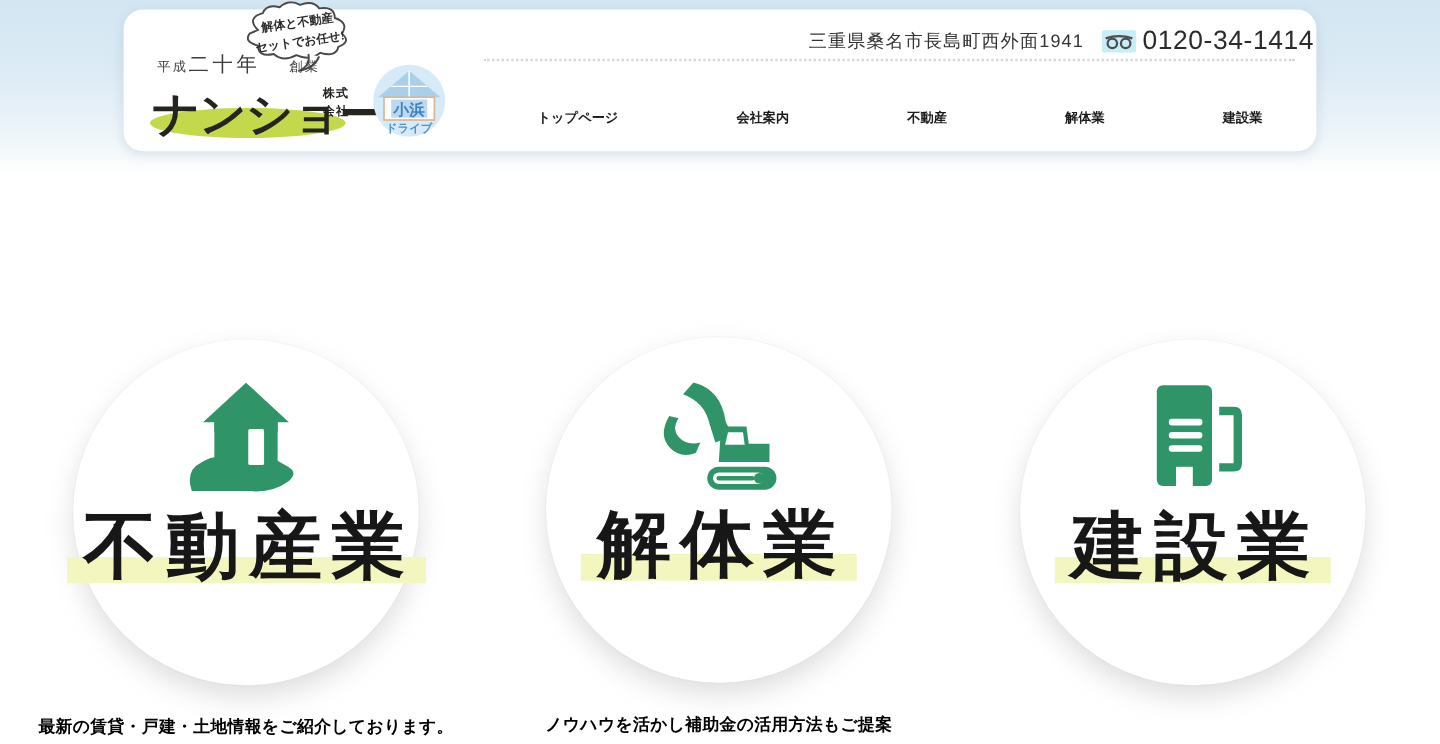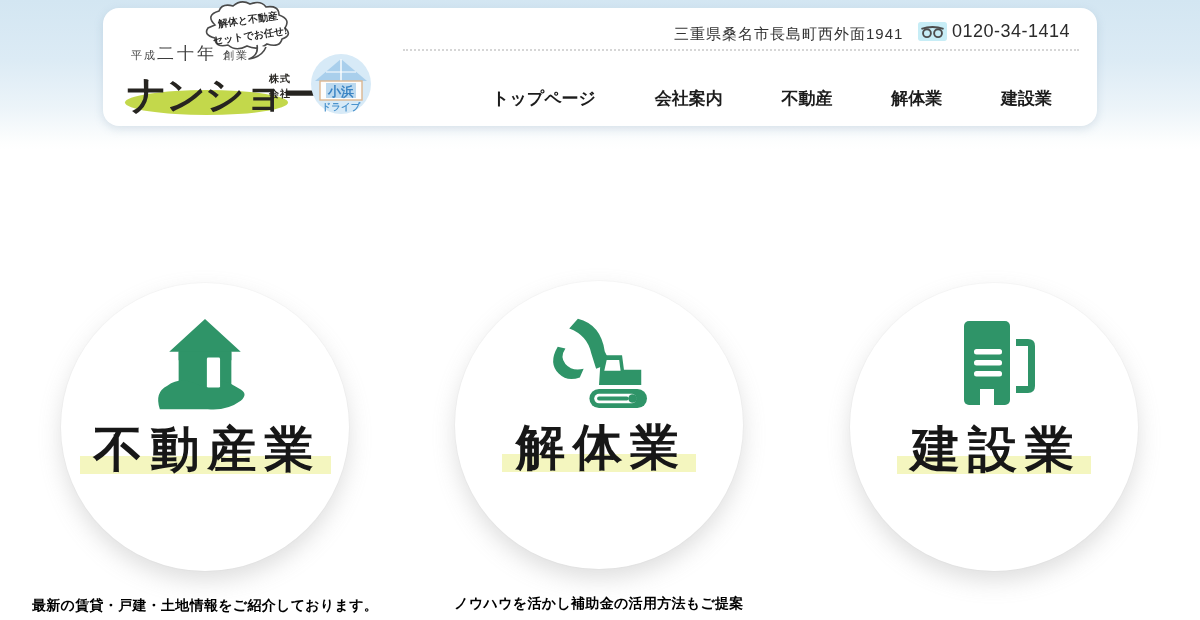--- a/index.html
+++ b/index.html
@@ -25,21 +25,21 @@
   .bubble-text {
     position:absolute; left:10px; top:11px; width:88px; text-align:center;
     transform:rotate(-8deg); font-size:10px; line-height:1.55; color:#2b2b2b;
     font-family:"Liberation Serif","DejaVu Serif",serif; font-weight:700; white-space:nowrap;
   }
   .founded {
     position:absolute; left:28px; top:34px; color:#3d3d3d; white-space:nowrap;
     font-family:"Liberation Serif","DejaVu Serif",serif; font-size:11px; letter-spacing:2px;
   }
   .founded .big { font-size:17px; letter-spacing:3px;text-align:center; }
-  .founded .suffix { margin-left:6px;text-align:right; }
+  .founded .suffix { margin-left:24px;text-align:right; }
   .brand { position:absolute; left:20px; top:56px; width:270px; height:58px; cursor:pointer; }
   .brand-ellipse {
     position:absolute; left:2px; top:26px; width:163px; height:25px;
     background:#c3d84b; border-radius:50%;
   }
   .brand-name {
     position:absolute; left:4px; top:4px; font-size:39px; font-weight:800;
     color:#262420; letter-spacing:-1px; white-space:nowrap;
   }
   .brand-sub {
@@ -48,48 +48,48 @@
   }
   .badge { position:absolute; left:206px; top:44px; width:64px; height:64px;text-align:center; }
   
   .contact-address {
     position:absolute; left:571px; top:17px; font-size:15px; color:#333;
     letter-spacing:1px; white-space:nowrap;
   }
   .phone-wrap {
     position:absolute; left:815px; top:13px; display:flex; align-items:center; gap:5px; cursor:pointer;
   }
-  .phone-number { font-size:18px; color:#2b2b2b; letter-spacing:.5px; white-space:nowrap; }
+  .phone-number { font-size:22px; color:#2b2b2b; letter-spacing:.5px; white-space:nowrap; }
   .dotted-divider {
     position:absolute; left:300px; top:41px; width:676px; height:0;
     border-top:2px dotted #d6d6d6;
   }
   
   .nav {
     position:absolute; left:345px; top:68px; width:604px; height:44px;
     display:flex; justify-content:space-between; align-items:center;
   }
   .nav-item {
     font-family:Liberation Sans, sans-serif; font-weight:700;
-    font-size:17px; color:#1c1c1c; white-space:nowrap; cursor:pointer; text-decoration:none;margin-left:44px;
+    font-size:11px; color:#1c1c1c; white-space:nowrap; cursor:pointer; text-decoration:none;
   }
   
   .service { position:absolute; width:346px; }
   .service-1 { left:32px;  top:283px; }
   .service-2 { left:426px; top:281px; }
   .service-3 { left:821px; top:283px; }
   .svc-circle {
     width:288px; height:288px; margin:0 auto; border-radius:50%;
     background:#ffffff; cursor:pointer;
     box-shadow:0 10px 22px rgba(150,150,150,.30), 0 0 0 1px rgba(0,0,0,.02);
     display:flex; flex-direction:column; align-items:center;
   }
   .svc-icon { margin-top:34px; height:96px; display:flex; align-items:center; justify-content:center; }
   .svc-title {
-    margin-top:12px; font-size:49px; font-weight:600; color:#171717;
+    margin-top:12px; font-size:61px; font-weight:600; color:#171717;
     letter-spacing:8px; line-height:1; white-space:nowrap;
   }
   .svc-title span {
     display:inline-block; padding:0 9px 0 14px;
     background:linear-gradient(180deg, transparent 64%, #f4f6bf 64%);
   }
   .svc-caption {
     margin-top:26px; text-align:center; font-size:14px; font-weight:700;
     color:#000000; letter-spacing:.3px; white-space:nowrap;
   }

